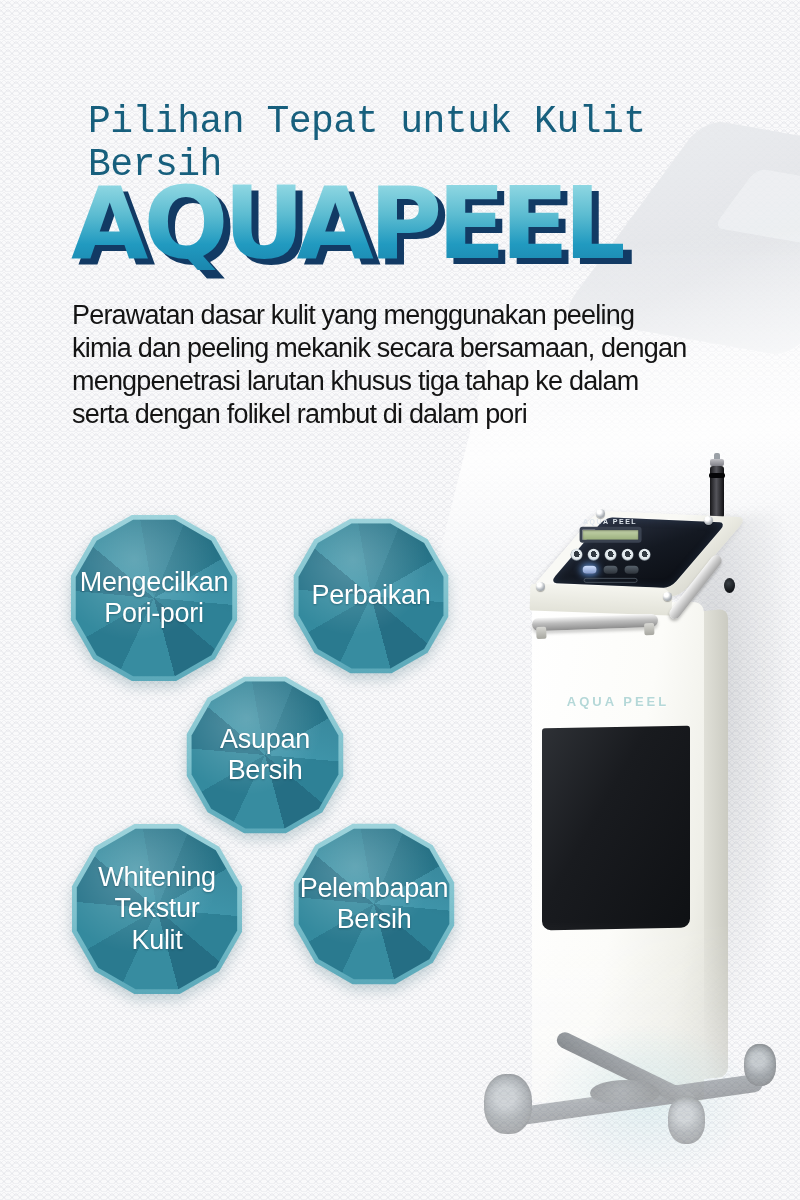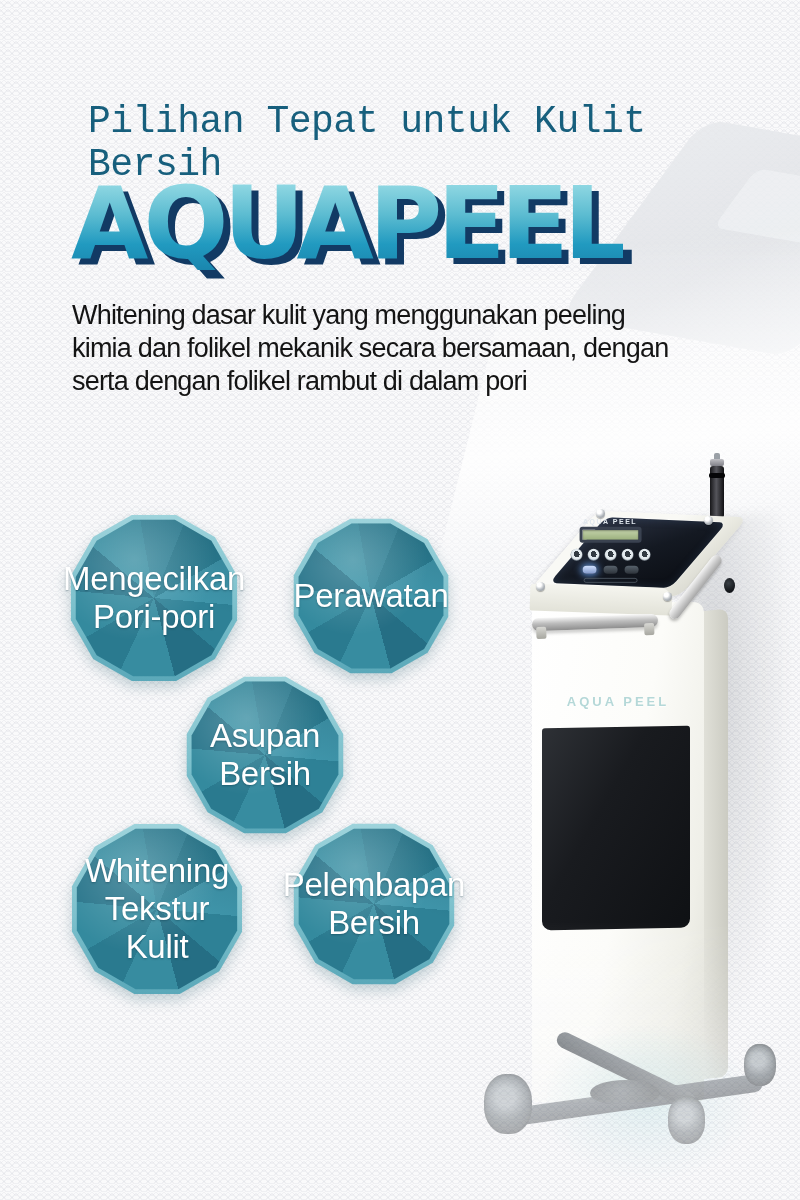--- a/index.html
+++ b/index.html
@@ -65,21 +65,21 @@
       radial-gradient(circle at 38% 26%, rgba(255,255,255,0.22), rgba(255,255,255,0) 52%),
       linear-gradient(200deg, rgba(0,25,38,0.18), rgba(0,25,38,0) 45%),
       conic-gradient(from -10deg,
         #35889d 0deg 32deg,#2b7d92 32deg 70deg,#3f95aa 70deg 105deg,
         #2e8196 105deg 140deg,#256e84 140deg 175deg,#378ca0 175deg 215deg,
         #2a7a8f 215deg 250deg,#348a9e 250deg 285deg,#27748a 285deg 320deg,
         #3a92a6 320deg 360deg);
   }
   .badge-label{
     position:absolute;inset:0;display:flex;align-items:center;justify-content:center;
-    text-align:center;color:#ffffff;font-size:33px;line-height:1.16;
+    text-align:center;color:#ffffff;font-size:27px;line-height:1.16;
     letter-spacing:-0.3px;white-space:pre-line;
     text-shadow:0 1px 2px rgba(0,40,55,0.35);
   }
 
   
   .device-shadow{
     position:absolute;left:690px;top:515px;width:104px;height:530px;
     background:radial-gradient(ellipse at 18% 32%, rgba(125,130,136,0.30), rgba(125,130,136,0) 72%);
     filter:blur(6px);transform:skewY(-6deg);
   }
@@ -225,35 +225,36 @@
   <div class="sheen"></div>
 
   <div class="page-title">Pilihan Tepat untuk Kulit Bersih</div>
 
   <div class="logo-wrap">
     <div class="logo-layer logo-shadow">AQUAPEEL</div>
     <div class="logo-layer logo-grad">AQUAPEEL</div>
   </div>
 
   <div class="description">
-    <div>Whitening dasar kulit yang menggunakan peeling</div>
-    <div>kimia dan folikel mekanik secara bersamaan, dengan</div>
+    <div>Perawatan dasar kulit yang menggunakan peeling</div>
+    <div>kimia dan peeling mekanik secara bersamaan, dengan</div>
+    <div>mengpenetrasi larutan khusus tiga tahap ke dalam</div>
     <div>serta dengan folikel rambut di dalam pori</div>
   </div>
 
   <div class="badge" style="left:68px;top:512px;width:172px;height:172px;">
     <div class="badge-rim"></div>
     <div class="badge-facets"></div>
     <div class="badge-label">Mengecilkan
 Pori-pori</div>
   </div>
   <div class="badge" style="left:291px;top:516px;width:160px;height:160px;">
     <div class="badge-rim"></div>
     <div class="badge-facets"></div>
-    <div class="badge-label">Perawatan</div>
+    <div class="badge-label">Perbaikan</div>
   </div>
   <div class="badge" style="left:184px;top:674px;width:162px;height:162px;">
     <div class="badge-rim"></div>
     <div class="badge-facets"></div>
     <div class="badge-label">Asupan
 Bersih</div>
   </div>
   <div class="badge" style="left:69px;top:821px;width:176px;height:176px;">
     <div class="badge-rim"></div>
     <div class="badge-facets"></div>

